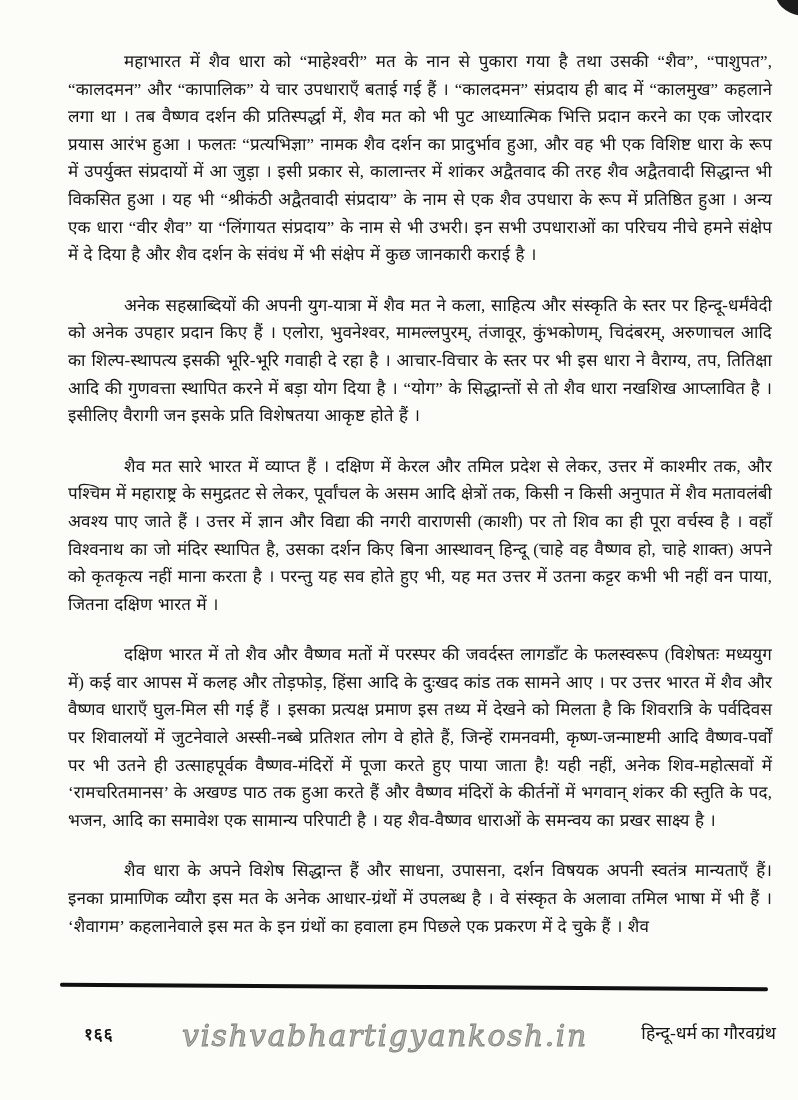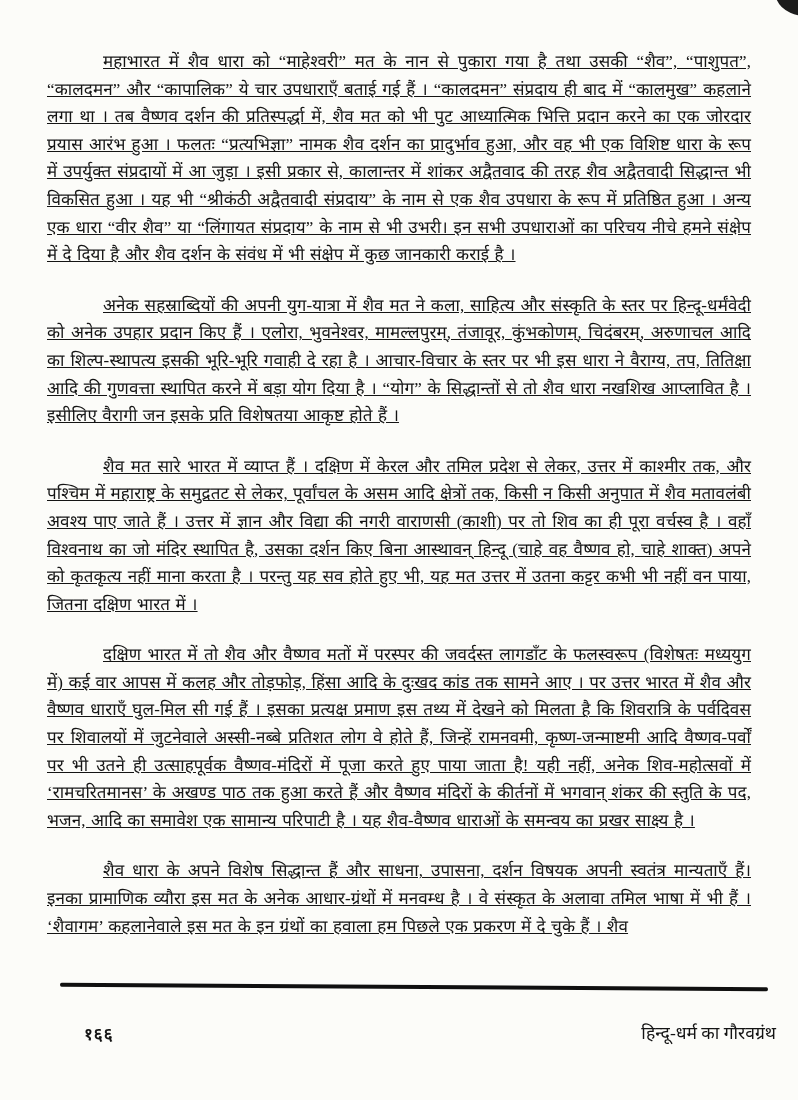--- a/index.html
+++ b/index.html
@@ -21,23 +21,22 @@
     width: 30px;
     height: 22px;
     background: #1c1c1c;
     border-radius: 0 0 0 95%;
     transform: rotate(8deg);
   }
 
   .content {
     position: absolute;
     top: 48px;
-    left: 47px;
+    left: 68px;
     width: 704px;
-    text-decoration: underline;
   }
 
   .content p {
     margin: 0 0 23px 0;
     font-size: 17px;
     line-height: 27.6px;
     text-align: justify;
     text-indent: 56px;
     letter-spacing: 0.1px;
     word-spacing: 1px;
@@ -90,23 +89,24 @@
 
 <div class="page">
 
   <div class="scan-corner-smudge"></div>
 
   <div class="content">
     <p>महाभारत में शैव धारा को “माहेश्वरी” मत के नान से पुकारा गया है तथा उसकी “शैव”, “पाशुपत”, “कालदमन” और “कापालिक” ये चार उपधाराएँ बताई गई हैं । “कालदमन” संप्रदाय ही बाद में “कालमुख” कहलाने लगा था । तब वैष्णव दर्शन की प्रतिस्पर्द्धा में, शैव मत को भी पुट आध्यात्मिक भित्ति प्रदान करने का एक जोरदार प्रयास आरंभ हुआ । फलतः “प्रत्यभिज्ञा” नामक शैव दर्शन का प्रादुर्भाव हुआ, और वह भी एक विशिष्ट धारा के रूप में उपर्युक्त संप्रदायों में आ जुड़ा । इसी प्रकार से, कालान्तर में शांकर अद्वैतवाद की तरह शैव अद्वैतवादी सिद्धान्त भी विकसित हुआ । यह भी “श्रीकंठी अद्वैतवादी संप्रदाय” के नाम से एक शैव उपधारा के रूप में प्रतिष्ठित हुआ । अन्य एक धारा “वीर शैव” या “लिंगायत संप्रदाय” के नाम से भी उभरी। इन सभी उपधाराओं का परिचय नीचे हमने संक्षेप में दे दिया है और शैव दर्शन के संवंध में भी संक्षेप में कुछ जानकारी कराई है ।</p>
     <p>अनेक सहस्राब्दियों की अपनी युग-यात्रा में शैव मत ने कला, साहित्य और संस्कृति के स्तर पर हिन्दू-धर्मंवेदी को अनेक उपहार प्रदान किए हैं । एलोरा, भुवनेश्वर, मामल्लपुरम्, तंजावूर, कुंभकोणम्, चिदंबरम्, अरुणाचल आदि का शिल्प-स्थापत्य इसकी भूरि-भूरि गवाही दे रहा है । आचार-विचार के स्तर पर भी इस धारा ने वैराग्य, तप, तितिक्षा आदि की गुणवत्ता स्थापित करने में बड़ा योग दिया है । “योग” के सिद्धान्तों से तो शैव धारा नखशिख आप्लावित है । इसीलिए वैरागी जन इसके प्रति विशेषतया आकृष्ट होते हैं ।</p>
     <p>शैव मत सारे भारत में व्याप्त हैं । दक्षिण में केरल और तमिल प्रदेश से लेकर, उत्तर में काश्मीर तक, और पश्चिम में महाराष्ट्र के समुद्रतट से लेकर, पूर्वांचल के असम आदि क्षेत्रों तक, किसी न किसी अनुपात में शैव मतावलंबी अवश्य पाए जाते हैं । उत्तर में ज्ञान और विद्या की नगरी वाराणसी (काशी) पर तो शिव का ही पूरा वर्चस्व है । वहाँ विश्वनाथ का जो मंदिर स्थापित है, उसका दर्शन किए बिना आस्थावन् हिन्दू (चाहे वह वैष्णव हो, चाहे शाक्त) अपने को कृतकृत्य नहीं माना करता है । परन्तु यह सव होते हुए भी, यह मत उत्तर में उतना कट्टर कभी भी नहीं वन पाया, जितना दक्षिण भारत में ।</p>
     <p>दक्षिण भारत में तो शैव और वैष्णव मतों में परस्पर की जवर्दस्त लागडाँट के फलस्वरूप (विशेषतः मध्ययुग में) कई वार आपस में कलह और तोड़फोड़, हिंसा आदि के दुःखद कांड तक सामने आए । पर उत्तर भारत में शैव और वैष्णव धाराएँ घुल-मिल सी गई हैं । इसका प्रत्यक्ष प्रमाण इस तथ्य में देखने को मिलता है कि शिवरात्रि के पर्वदिवस पर शिवालयों में जुटनेवाले अस्सी-नब्बे प्रतिशत लोग वे होते हैं, जिन्हें रामनवमी, कृष्ण-जन्माष्टमी आदि वैष्णव-पर्वों पर भी उतने ही उत्साहपूर्वक वैष्णव-मंदिरों में पूजा करते हुए पाया जाता है! यही नहीं, अनेक शिव-महोत्सवों में ‘रामचरितमानस’ के अखण्ड पाठ तक हुआ करते हैं और वैष्णव मंदिरों के कीर्तनों में भगवान् शंकर की स्तुति के पद, भजन, आदि का समावेश एक सामान्य परिपाटी है । यह शैव-वैष्णव धाराओं के समन्वय का प्रखर साक्ष्य है ।</p>
-    <p>शैव धारा के अपने विशेष सिद्धान्त हैं और साधना, उपासना, दर्शन विषयक अपनी स्वतंत्र मान्यताएँ हैं। इनका प्रामाणिक व्यौरा इस मत के अनेक आधार-ग्रंथों में मनवम्ध है । वे संस्कृत के अलावा तमिल भाषा में भी हैं । ‘शैवागम’ कहलानेवाले इस मत के इन ग्रंथों का हवाला हम पिछले एक प्रकरण में दे चुके हैं । शैव</p>
+    <p>शैव धारा के अपने विशेष सिद्धान्त हैं और साधना, उपासना, दर्शन विषयक अपनी स्वतंत्र मान्यताएँ हैं। इनका प्रामाणिक व्यौरा इस मत के अनेक आधार-ग्रंथों में उपलब्ध है । वे संस्कृत के अलावा तमिल भाषा में भी हैं । ‘शैवागम’ कहलानेवाले इस मत के इन ग्रंथों का हवाला हम पिछले एक प्रकरण में दे चुके हैं । शैव</p>
   </div>
 
   <div class="separator"></div>
 
   <div class="footer-page-number">१६६</div>
 
+  <div class="footer-watermark">vishvabhartigyankosh.in</div>
 
   <div class="footer-book-title">हिन्दू-धर्म का गौरवग्रंथ</div>
 
 </div>
 
 </body></html>

